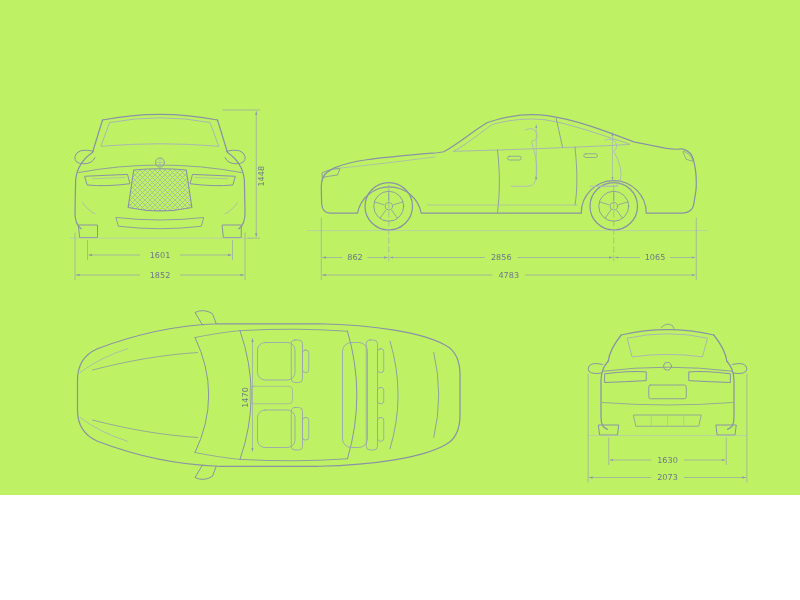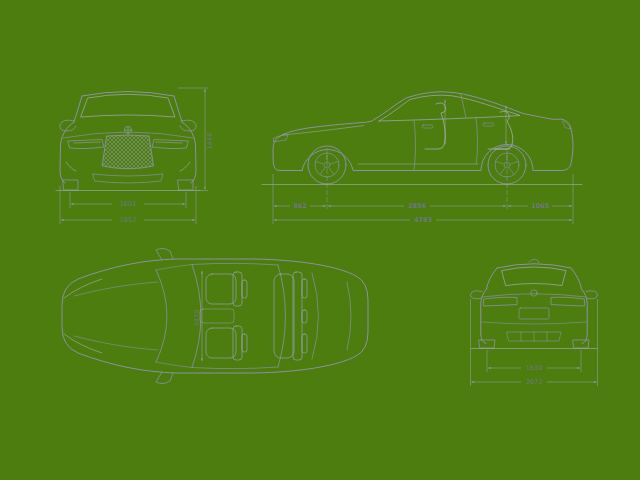--- a/index.html
+++ b/index.html
@@ -1,16 +1,16 @@
 <!DOCTYPE html>
 <html><head>
 <meta charset="utf-8">
 <style>
   html,body{margin:0;padding:0;background:#ffffff;}
-  #stage{position:relative;width:640px;height:480px;background:#4d7c0f;overflow:hidden;
+  #stage{position:relative;width:640px;height:396px;background:#bef264;overflow:hidden;
          font-family:"DejaVu Sans", sans-serif;}
   .view{position:absolute;}
   svg text{fill:#6e7888;font-family:"DejaVu Sans", sans-serif;font-size:6.5px;}
   svg text.vert{font-size:6.5px;}
 </style>
 </head>
 <body>
 
 <div id="stage">
 
@@ -62,21 +62,21 @@
         <path d="M148,106 L148,144"></path>
         <line x1="12.8" y1="140" x2="64" y2="140" marker-start="url(#arwF)"></line>
         <line x1="96" y1="140" x2="147.2" y2="140" marker-end="url(#arwF)"></line>
       </g>
       <text x="80" y="126.4" text-anchor="middle">1601</text>
       <text x="80" y="142.4" text-anchor="middle">1852</text>
       <text x="163.5" y="61" text-anchor="middle" transform="rotate(-90 163.5 61)" class="vert">1448</text>
     </svg>
   </div>
 
-  <div class="view" style="left:252px;top:64px;font-weight:bold;">
+  <div class="view" style="left:236px;top:64px;">
     <svg viewBox="0 0 340 170" width="340" height="170">
       <defs>
         <marker id="arwS" viewBox="0 0 10 10" refX="9.5" refY="5" markerWidth="5.5" markerHeight="5.5" orient="auto-start-reverse">
           <path d="M0,1.8 L9.5,5 L0,8.2 Z" fill="#8f99a9"></path>
         </marker>
       </defs>
 
       <g stroke="#8a93a4" fill="none" stroke-width="1" stroke-linecap="round" stroke-linejoin="round">
         <path d="M50,106.5 L28,106.5 Q22,106.5 21.3,99 L21,86 Q21,77 26,73.5 L31,70.5 C38,67.5 46,65.5 56,64 C78,61 98,59.5 114,58.2 L119,57.4 C131,51 142,41 154,34 Q179,25.5 202,28.5 C227,32 254,43 271,49.5 L296,54.5 Q305,56 309,55 L311,55.5 Q317,57.5 318.5,63 C320.5,70 321.5,79 320.8,88 L319,99.5 Q318,106 310,106.5 L281,106.5 A26,26 0 0 0 229,106.5 L101,106.5 A26,26 0 0 0 50,106.5 Z"></path>
         <path d="M127,57 C139,50.5 149,41.5 158,35.5 Q180,29.5 200,31.8 C221,35 246,44.5 264,50 L268,51.5 C236,53.5 170,56 127,57 Z" stroke-width="0.7" stroke="#a6aebc"></path>

